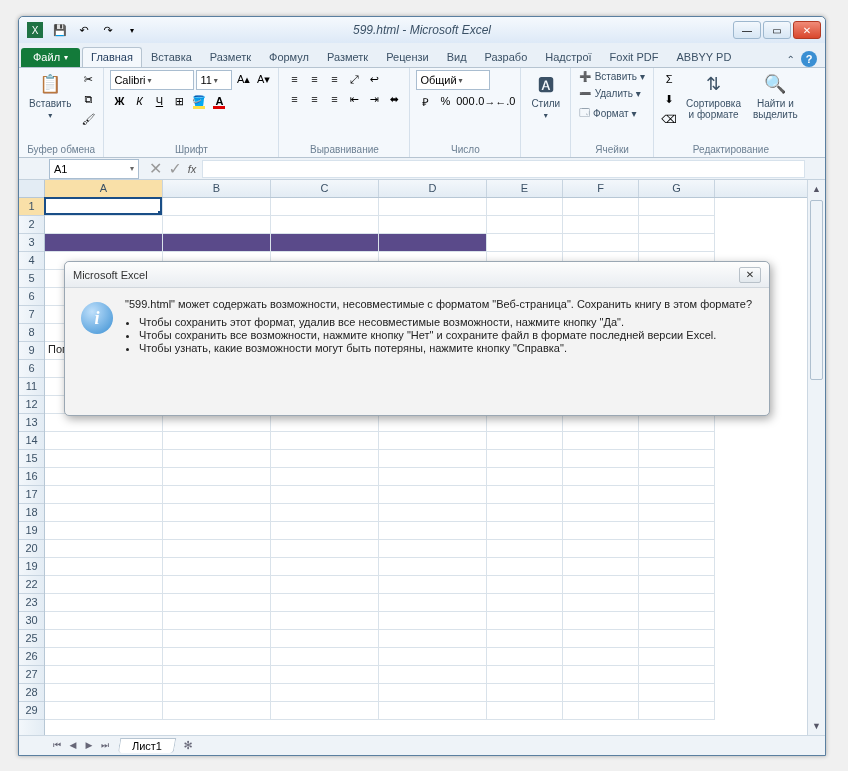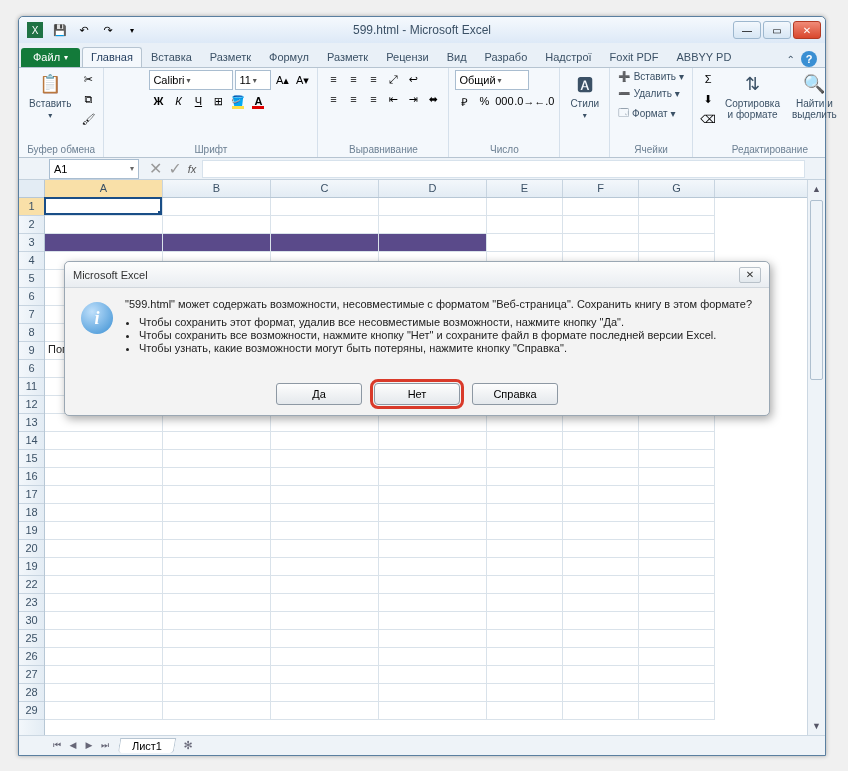--- a/index.html
+++ b/index.html
@@ -5,21 +5,21 @@
 * { box-sizing: border-box; margin: 0; padding: 0; font-family: "Segoe UI", Tahoma, sans-serif; }
 body { background: #f0f0f0; width: 848px; height: 771px; overflow: hidden; position: relative; }
 
 .window { position: absolute; left: 18px; top: 16px; width: 808px; height: 740px; background: #fff; border: 1px solid #5a7fa0; border-radius: 5px 5px 0 0; box-shadow: 0 0 4px rgba(0,0,0,.3); display: flex; flex-direction: column; }
 
 
 .titlebar { height: 26px; background: linear-gradient(#f5f9fd,#dde9f7); border-radius: 5px 5px 0 0; display: flex; align-items: center; padding: 0 4px; position: relative; }
 .tb-icon { width: 16px; height: 16px; margin: 0 4px; }
 .qat { display: flex; gap: 2px; align-items: center; margin-left: 2px; }
 .qat-btn { width: 22px; height: 20px; border: 1px solid transparent; border-radius: 3px; display: flex; align-items: center; justify-content: center; background: transparent; font-size: 11px; }
-.win-title { position:absolute; left:0; right:0; text-align:center; font-size: 12px; color: #3b5166; pointer-events:none;}
+.win-title { position:absolute; left:0; right:0; text-align:center; font-size: 12px; color: #3b5166; pointer-events:none;font-style:italic;}
 .win-ctrls { margin-left: auto; display: flex; gap: 2px; }
 .wc { width: 28px; height: 18px; border-radius: 3px; border: 1px solid #9db7ce; background: linear-gradient(#f3f8fd,#d7e6f4); display: flex; align-items: center; justify-content: center; font-size: 10px; }
 .wc.close { background: linear-gradient(#f08b78,#d9472d); border-color: #b23a24; color: #fff; }
 
 
 .ribbon { border-bottom: 1px solid #b6c4d1; background: #e9f0f7; }
 .tabs { height: 24px; display: flex; align-items: end; padding-left: 2px; gap: 0; }
 .file-tab { background: #137a3a; color: #fff; padding: 3px 12px 4px; font-size: 11px; border-radius: 3px 3px 0 0; margin-right: 2px; display:flex; align-items:center; gap:4px;}
 .file-tab .tri{font-size:8px;}
 .tab { padding: 3px 8px 4px; font-size: 11px; color: #3b5166; border: 1px solid transparent; border-bottom: none; cursor: default; }
@@ -28,21 +28,21 @@
 .help-circle { width: 16px; height: 16px; border-radius: 50%; background: #3a8fd3; color: #fff; display: flex; align-items: center; justify-content: center; font-size: 11px; font-weight: bold; }
 
 .ribbon-body { background: #f4f8fc; display: flex; border-top: 1px solid #b6c4d1; height: 90px; }
 .rgroup { border-right: 1px solid #d5e0eb; padding: 2px 6px; display: flex; flex-direction: column; justify-content: space-between; }
 .rgroup-label { font-size: 10px; color: #6b7f92; text-align: center; padding-top: 1px; }
 .rg-content { flex: 1; display: flex; align-items: start; gap: 4px; }
 .big-btn { display: flex; flex-direction: column; align-items: center; padding: 2px 4px; font-size: 10px; color: #3b5166; gap: 2px; }
 .big-btn .ico { width: 24px; height: 24px; display:flex;align-items:center;justify-content:center;font-size:18px;}
 .mini-col { display: flex; flex-direction: column; gap: 2px; }
 .mini { width: 18px; height: 18px; display: flex; align-items: center; justify-content: center; font-size: 11px; border: 1px solid transparent; }
-.font-row { display: flex; gap: 2px; align-items: center; margin-left: 39px; }
+.font-row { display: flex; gap: 2px; align-items: flex-start; }
 .font-sel { height: 20px; border: 1px solid #a9bdd0; background: #fff; font-size: 11px; padding: 0 3px; display:flex;align-items:center;gap:2px;}
 .font-sel .dd{font-size:8px;color:#555;}
 .fmtbtn { width: 18px; height: 18px; border: 1px solid transparent; display: inline-flex; align-items: center; justify-content: center; font-size: 11px; }
 .row { display: flex; gap: 2px; }
 .gcol { display:flex;flex-direction:column;gap:2px;}
 .txt-btn{font-size:10px;color:#3b5166;display:flex;align-items:center;gap:3px;padding:1px 2px;}
 
 
 .fbar { height: 22px; border-bottom: 1px solid #c4d1dd; display: flex; align-items: center; background: #eef3f8; }
 .namebox { width: 90px; height: 20px; border: 1px solid #a9bdd0; background: #fff; margin-left: 30px; display: flex; align-items: center; padding: 0 4px; font-size: 11px; justify-content:space-between;}
@@ -630,18 +630,13 @@
     <div class="dlg-icon">i</div>
     <div class="dlg-text">
       <div>"599.html" может содержать возможности, несовместимые с форматом "Веб-страница". Сохранить книгу в этом формате?</div>
       <ul>
         <li>Чтобы сохранить этот формат, удалив все несовместимые возможности, нажмите кнопку "Да".</li>
         <li>Чтобы сохранить все возможности, нажмите кнопку "Нет" и сохраните файл в формате последней версии Excel.</li>
         <li>Чтобы узнать, какие возможности могут быть потеряны, нажмите кнопку "Справка".</li>
       </ul>
     </div>
   </div>
-  <div class="dlg-buttons">
-    <button class="dlg-btn">Да</button>
-    <button class="dlg-btn hl">Нет</button>
-    <button class="dlg-btn">Справка</button>
-  </div>
 </div>
 
 </body></html>

